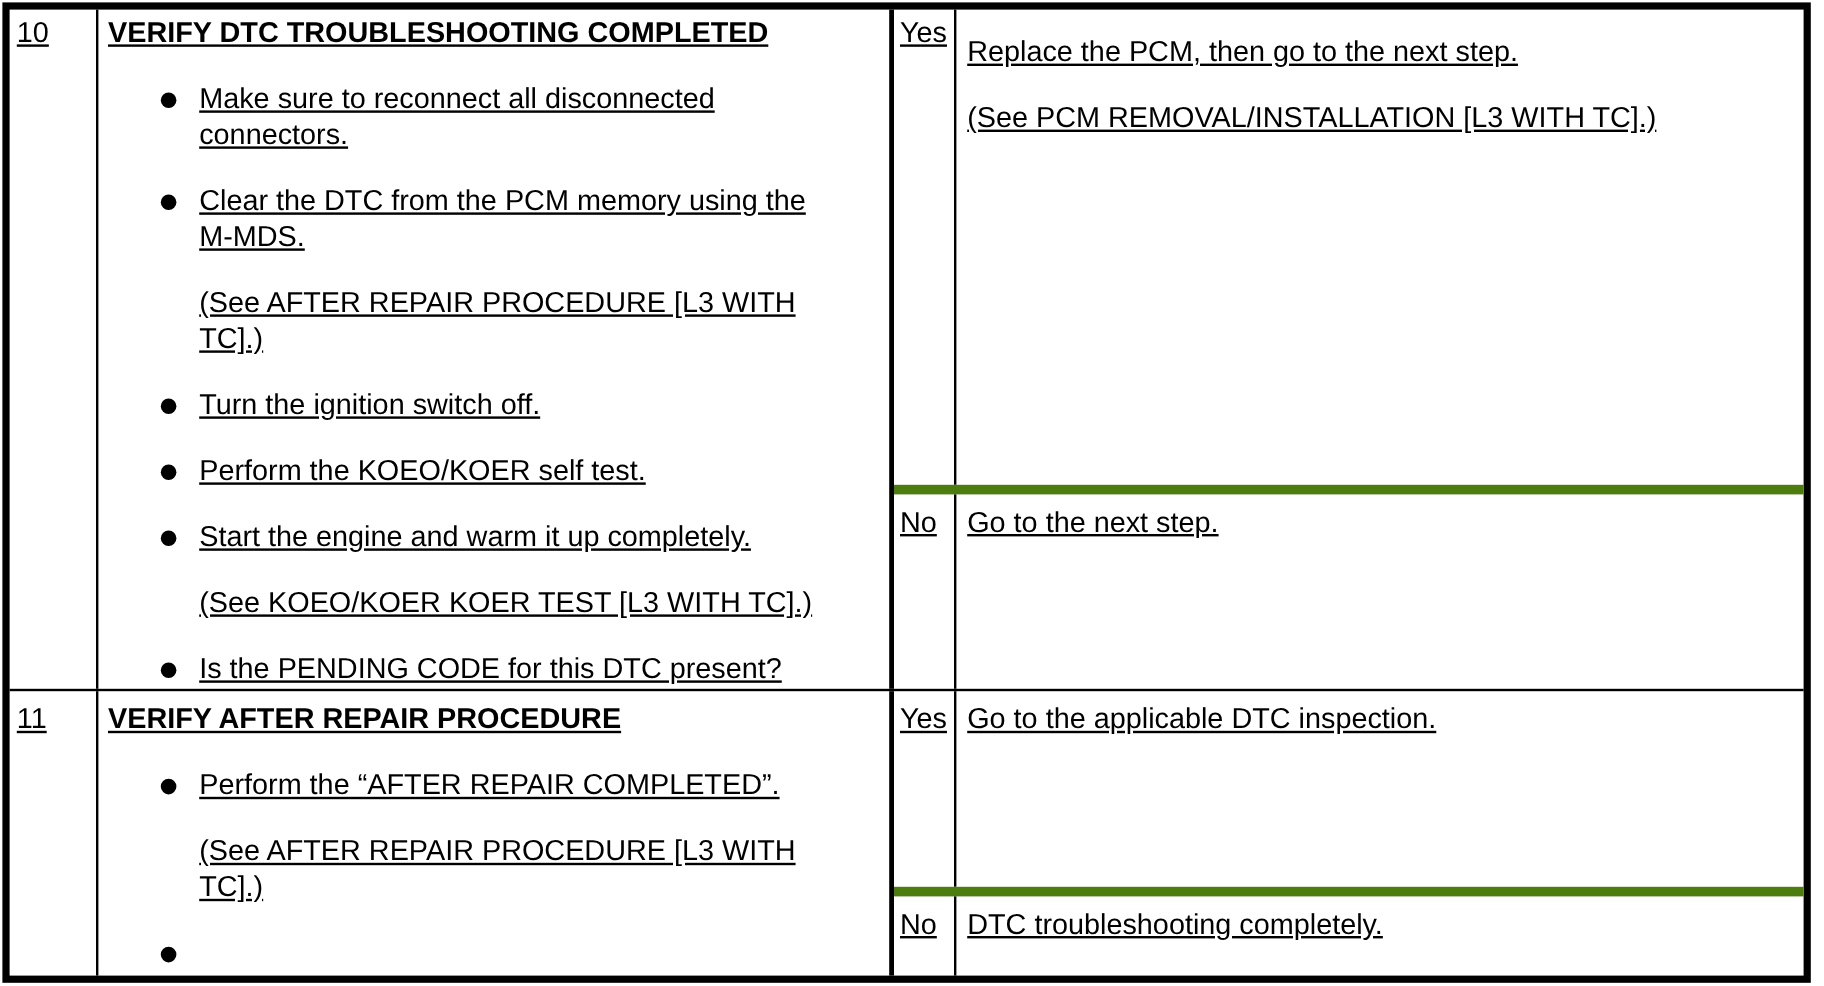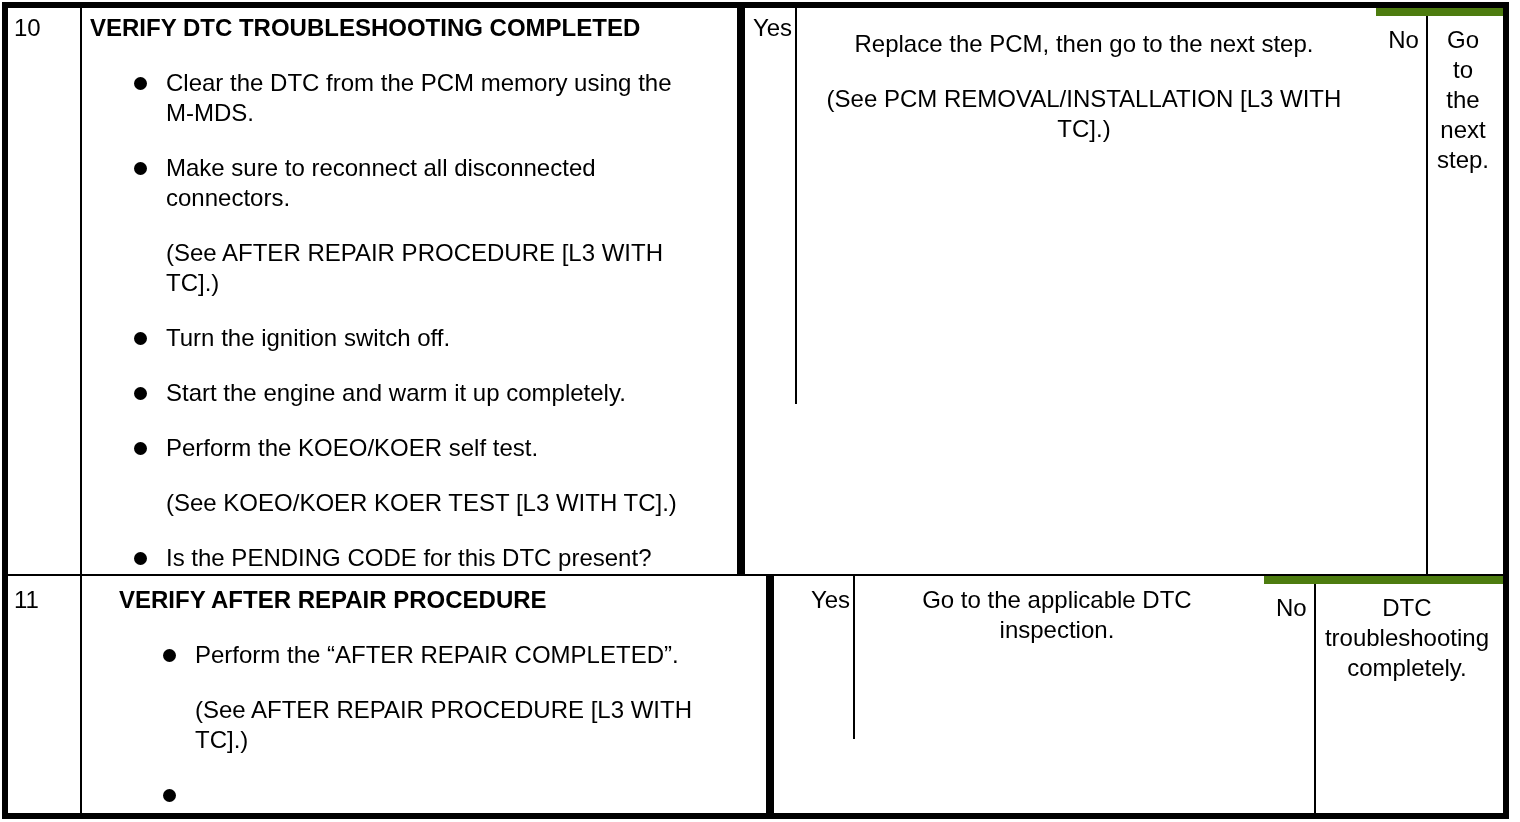--- a/index.html
+++ b/index.html
@@ -9,36 +9,37 @@
     font-family: "Liberation Sans", "DejaVu Sans", sans-serif;
     font-size: 24px; line-height: 30px; color: #000;
     overflow: hidden;
   }
   .ts-table {
     position: absolute; left: 2px; top: 2px;
     width: 1507px; height: 817px;
     border: 6px solid #000;
     display: flex; flex-direction: column;
     background: #fff;
+    text-decoration: underline;
   }
   .trow { display: flex; width: 100%; }
   .trow.r10 { height: 568px; border-bottom: 2px solid #000; }
-  .trow.r11 { flex: 1; gap: 29px; }
+  .trow.r11 { flex: 1; }
 
   .step-cell {
     width: 74px; flex: none;
     border-right: 2px solid #000;
     padding: 5px 0 0 6px;
   }
   .action-cell {
     width: 663px; flex: none;
-    border-right: 8px solid #000000;
+    border-right: 4px solid #000000;
     padding: 5px 0 0 0;
   }
-  .results-col { flex: 1; display: flex; flex-direction: row; text-align: center; }
+  .results-col { flex: 1; display: flex; flex-direction: column; }
   .rrow { display: flex; width: 100%; }
   .rrow.no-row { flex: 1; border-top: 8px solid #4d7c0f; }
   .r10 .rrow.yes-row { height: 396px; }
   .r11 .rrow.yes-row { height: 163px; }
   .ans-cell {
     width: 52px; flex: none;
     border-right: 2px solid #000;
     padding: 5px 0 0 5px;
   }
   .desc-cell { flex: 1; padding: 21px 14px 0 9px; }
@@ -62,43 +63,43 @@
 
   <div class="trow r10">
     <div class="step-cell">
       <span>10</span>
     </div>
     <div class="action-cell">
       <div class="title">VERIFY DTC TROUBLESHOOTING COMPLETED</div>
 
       <div class="item">
         <span class="dot"></span>
-        <div>Clear the DTC from the PCM memory using the</div>
-        <div>M-MDS.</div>
+        <div>Make sure to reconnect all disconnected</div>
+        <div>connectors.</div>
       </div>
       <div class="item">
         <span class="dot"></span>
-        <div>Make sure to reconnect all disconnected</div>
-        <div>connectors.</div>
+        <div>Clear the DTC from the PCM memory using the</div>
+        <div>M-MDS.</div>
       </div>
       <div class="item">
         <div>(See AFTER REPAIR PROCEDURE [L3 WITH</div>
         <div>TC].)</div>
       </div>
       <div class="item">
         <span class="dot"></span>
         <div>Turn the ignition switch off.</div>
       </div>
       <div class="item">
         <span class="dot"></span>
-        <div>Start the engine and warm it up completely.</div>
+        <div>Perform the KOEO/KOER self test.</div>
       </div>
       <div class="item">
         <span class="dot"></span>
-        <div>Perform the KOEO/KOER self test.</div>
+        <div>Start the engine and warm it up completely.</div>
       </div>
       <div class="item">
         <div>(See KOEO/KOER KOER TEST [L3 WITH TC].)</div>
       </div>
       <div class="item">
         <span class="dot"></span>
         <div>Is the PENDING CODE for this DTC present?</div>
       </div>
     </div>
 

